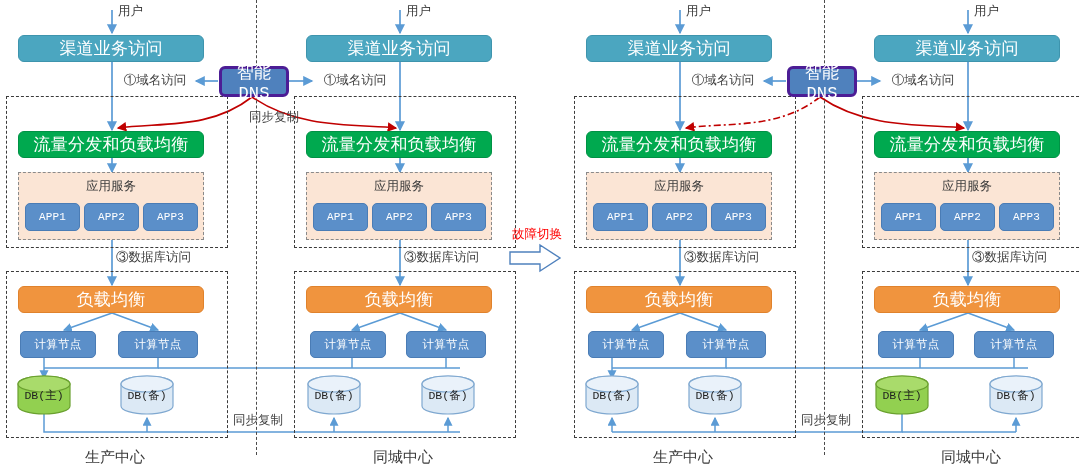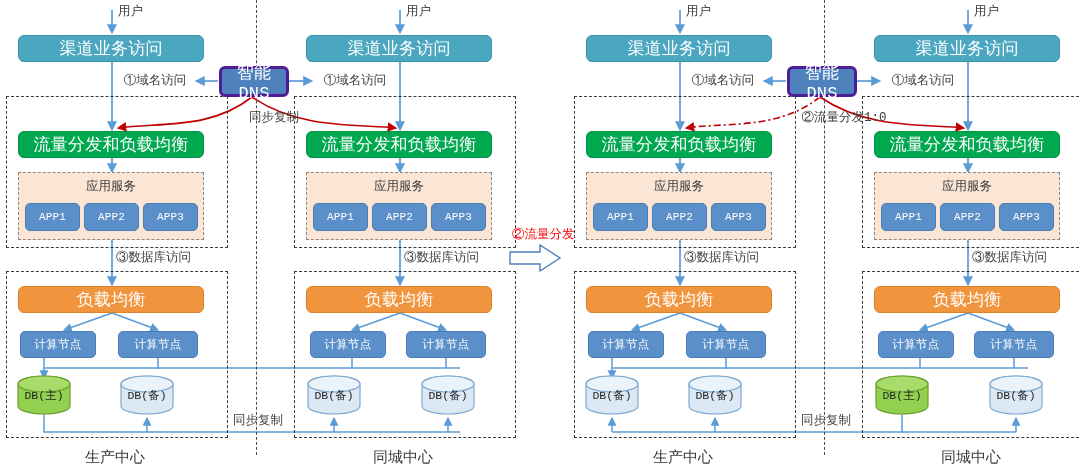--- a/index.html
+++ b/index.html
@@ -211,42 +211,41 @@
   <div class="node" style="left:18px;top:384px;width:52px;height:22px;font-size:11.5px;color:#1f1f1f;">DB(主)</div>
   <div class="node" style="left:121px;top:384px;width:52px;height:22px;font-size:11.5px;color:#1f1f1f;">DB(备)</div>
   <div class="node" style="left:308px;top:384px;width:52px;height:22px;font-size:11.5px;color:#1f1f1f;">DB(备)</div>
   <div class="node" style="left:422px;top:384px;width:52px;height:22px;font-size:11.5px;color:#1f1f1f;">DB(备)</div>
 
   <div class="node plain" style="left:224px;top:411px;width:68px;height:18px;">同步复制</div>
 
   <div class="node plain-lg" style="left:60px;top:446px;width:110px;height:22px;">生产中心</div>
   <div class="node plain-lg" style="left:348px;top:446px;width:110px;height:22px;">同城中心</div>
 
-  <div class="failtext" style="left:512px;top:226px;">②流量分发</div>
+  <div class="failtext" style="left:512px;top:226px;">故障切换</div>
 
   <div class="centerline" style="left:824px;top:0;height:455px;"></div>
 
   <div class="node dashbox" style="left:574px;top:96px;width:222px;height:152px;"></div>
   <div class="node dashbox" style="left:862px;top:96px;width:222px;height:152px;"></div>
 
   <div class="node dashbox" style="left:574px;top:271px;width:222px;height:167px;"></div>
   <div class="node dashbox" style="left:862px;top:271px;width:222px;height:167px;"></div>
 
   <div class="node plain" style="left:686px;top:2px;width:50px;height:18px;justify-content:flex-start;">用户</div>
   <div class="node plain" style="left:974px;top:2px;width:50px;height:18px;justify-content:flex-start;">用户</div>
 
   <div class="node rbox teal" style="left:586px;top:35px;width:186px;height:27px;">渠道业务访问</div>
   <div class="node rbox teal" style="left:874px;top:35px;width:186px;height:27px;">渠道业务访问</div>
 
   <div class="node rbox blue" style="left:787px;top:66px;width:70px;height:31px;">智能DNS</div>
 
   <div class="node plain" style="left:680px;top:71px;width:86px;height:18px;">①域名访问</div>
   <div class="node plain" style="left:880px;top:71px;width:86px;height:18px;">①域名访问</div>
 
-  <div class="node plain" style="left:786px;top:108px;width:116px;height:18px;">②流量分发1:0</div>
 
   <div class="node rbox green" style="left:586px;top:131px;width:186px;height:27px;">流量分发和负载均衡</div>
   <div class="node rbox green" style="left:874px;top:131px;width:186px;height:27px;">流量分发和负载均衡</div>
 
   <div class="node appzone" style="left:586px;top:172px;width:186px;height:68px;"></div>
   <div class="node plain" style="left:586px;top:176px;width:186px;height:20px;">应用服务</div>
   <div class="node rbox bluesm" style="left:593px;top:203px;width:55px;height:28px;font-size:11px;">APP1</div>
   <div class="node rbox bluesm" style="left:652px;top:203px;width:55px;height:28px;font-size:11px;">APP2</div>
   <div class="node rbox bluesm" style="left:711px;top:203px;width:55px;height:28px;font-size:11px;">APP3</div>
 

